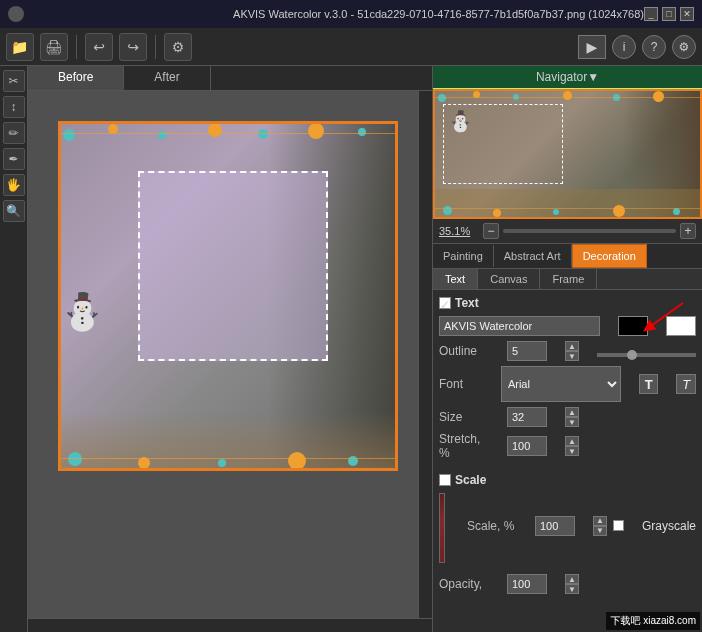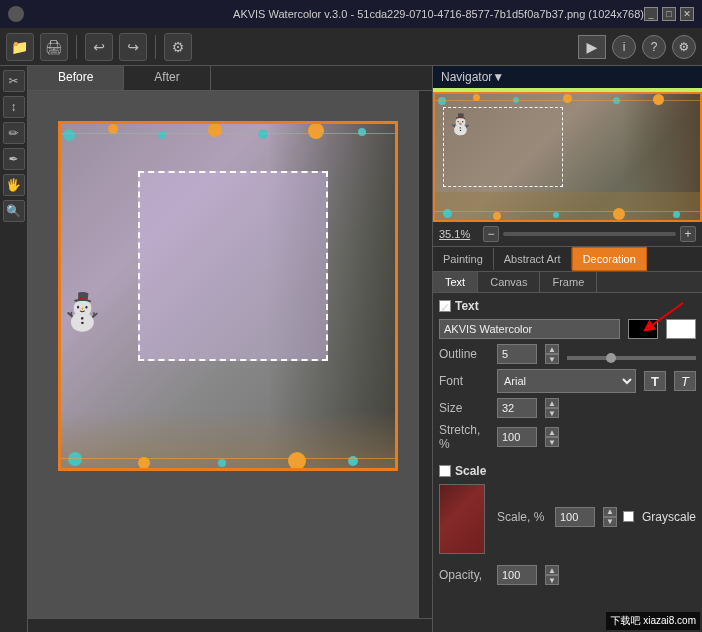--- a/index.html
+++ b/index.html
@@ -152,27 +152,27 @@
     .right-panel {
       width: 270px;
       background: #2e2e2e;
       border-left: 1px solid #555;
       display: flex;
       flex-direction: column;
     }
 
     
     .panel-header {
-      background: #0f172a;
+      background: #14532d;
       padding: 4px 8px;
       font-size: 12px;
       color: #ccc;
-      border-bottom: 4px solid #bef264;
-      display: flex;
-      justify-content: flex-start;
+      border-bottom: 1px solid #bef264;
+      display: flex;
+      justify-content: center;
       align-items: center;
     }
 
     
     .navigator-preview {
       height: 130px;
       background: #1a1a1a;
       position: relative;
       overflow: hidden;
     }
@@ -287,21 +287,21 @@
       background: #fff;
       border: 1px solid #888;
       cursor: pointer;
     }
 
     
     .form-row {
       display: flex;
       align-items: center;
       margin-bottom: 5px;
-      gap: 8px;
+      gap: 18px;
     }
     .form-label {
       width: 50px;
       font-size: 12px;
       color: #bbb;
     }
     .form-input {
       flex: 1;
       height: 20px;
       background: #555;
@@ -331,21 +331,21 @@
       display: flex; align-items: center; justify-content: center;
       font-size: 8px; color: #ccc; cursor: pointer;
     }
     .spinner-group {
       display: flex;
       flex-direction: column;
     }
 
     
     .select-box {
-      height: 24px;
+      height: 36px;
       background: #555;
       border: 1px solid #777;
       color: #eee;
       font-size: 11px;
       padding: 1px 2px;
     }
 
     
     .style-btn {
       width: 22px; height: 20px;

